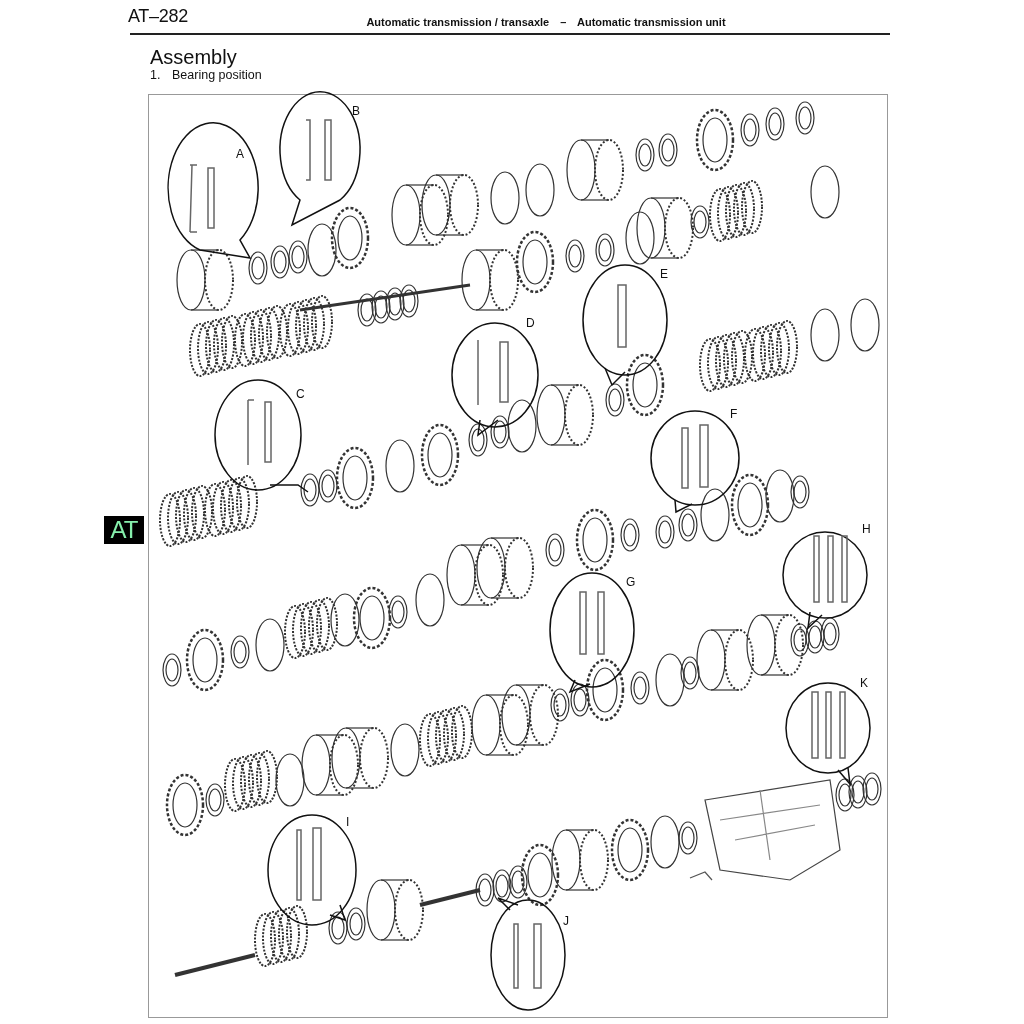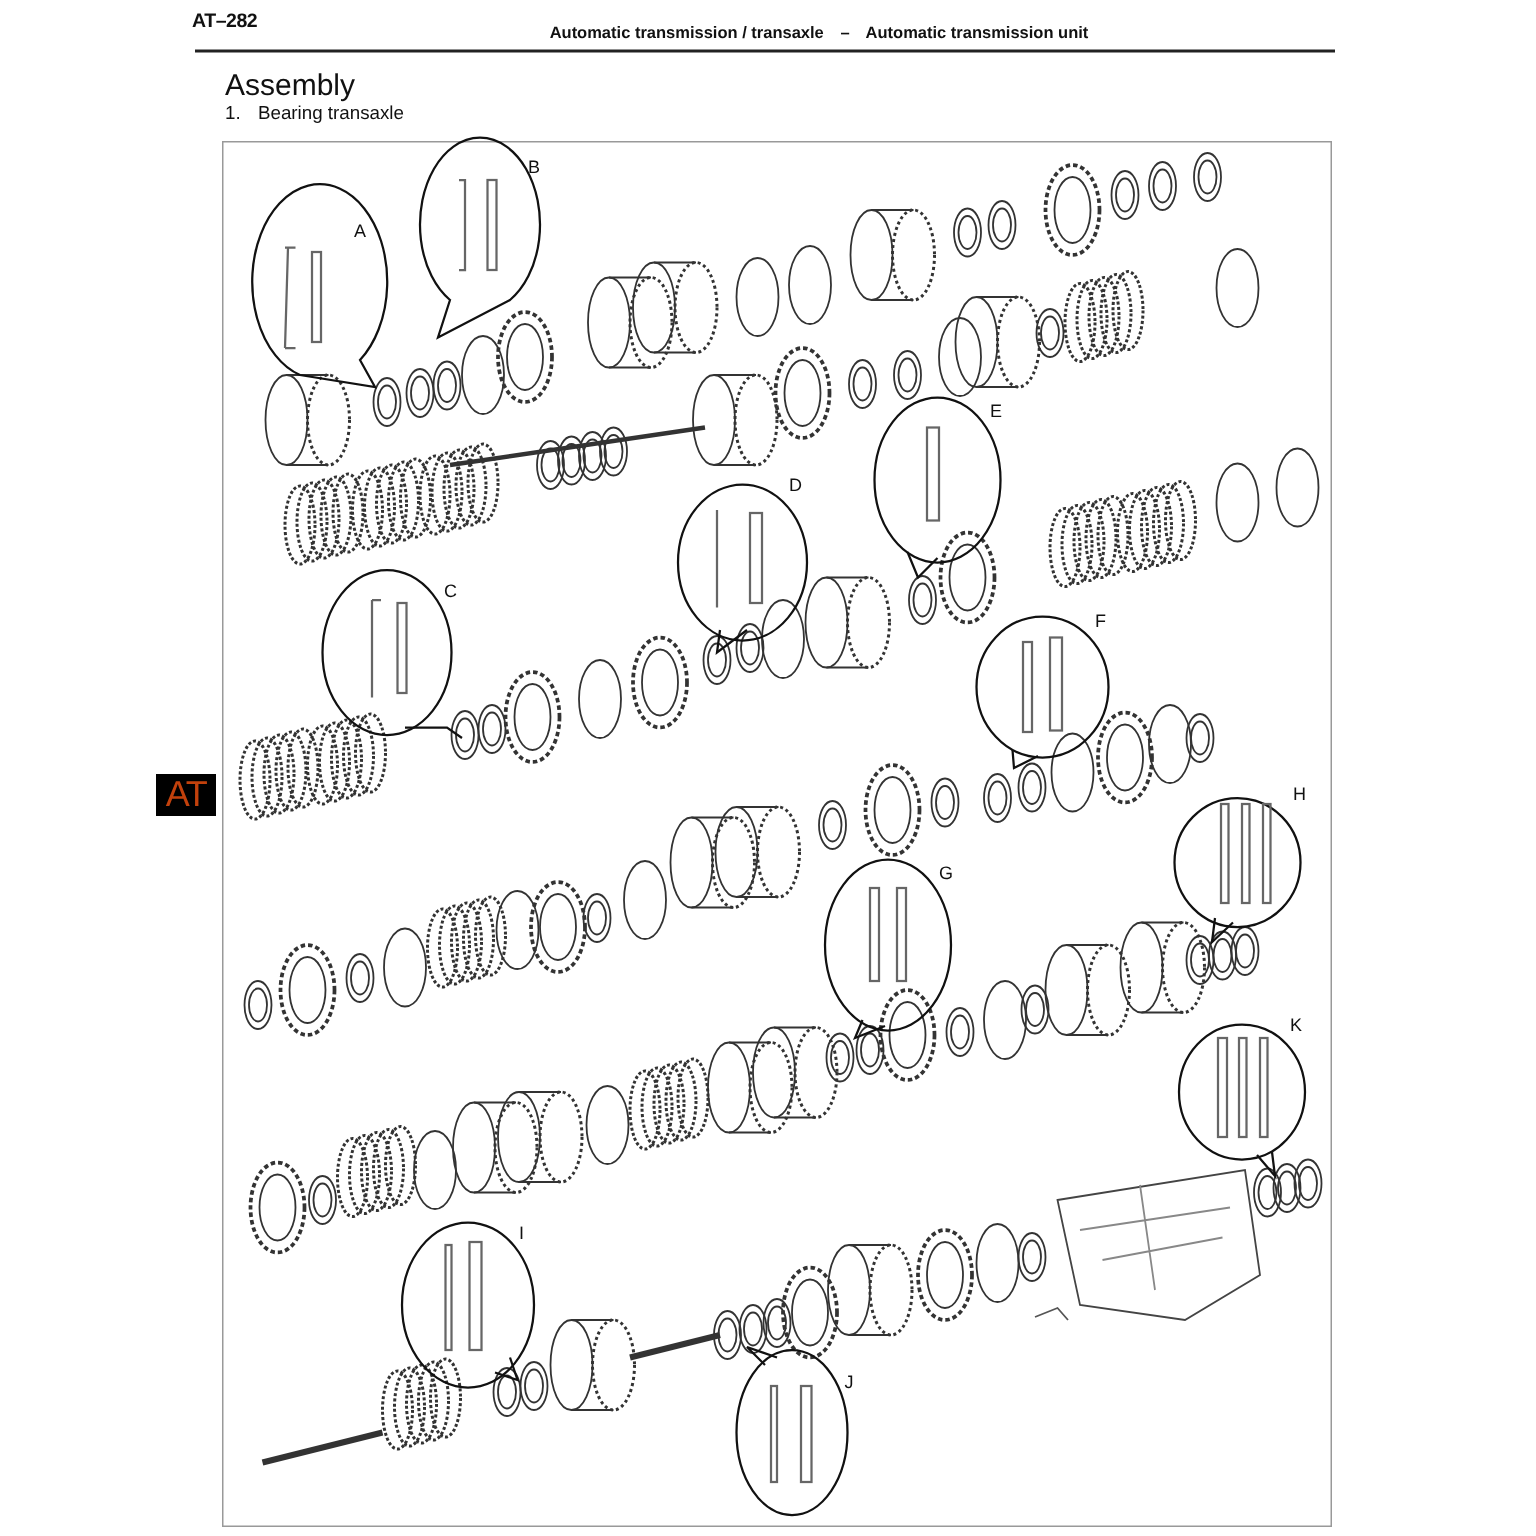--- a/index.html
+++ b/index.html
@@ -1,42 +1,42 @@
 <!DOCTYPE html>
 <html><head>
 <meta charset="utf-8">
 <style>
   html,body{margin:0;padding:0;background:#fff;}
   body{width:1024px;height:1024px;position:relative;overflow:hidden;font-family:"Liberation Sans",sans-serif;color:#111;}
-  .page-code{position:absolute;left:128px;top:6px;font-size:13px;font-weight:bold;letter-spacing:-0.3px;}
+  .page-code{position:absolute;left:128px;top:6px;font-size:18px;font-weight:normal;letter-spacing:-0.3px;}
   .running-head{position:absolute;left:0;width:1024px;text-align:center;top:16px;font-size:11px;font-weight:bold;padding-left:68px;box-sizing:border-box;}
   .running-head .sep{margin:0 8px;}
   .rule-top{position:absolute;left:130px;top:33px;width:760px;height:2px;background:#222;}
   .section-title{position:absolute;left:150px;top:46px;font-size:20px;}
   .step{position:absolute;left:150px;top:68px;font-size:12.5px;}
   .step .num{display:inline-block;width:22px;}
-  .side-tab{position:absolute;left:104px;top:516px;width:40px;height:28px;background:#000;color:#c2410c;font-size:24px;line-height:28px;text-align:center;letter-spacing:-1px;}
+  .side-tab{position:absolute;left:104px;top:516px;width:40px;height:28px;background:#000;color:#86efac;font-size:24px;line-height:28px;text-align:center;letter-spacing:-1px;}
   .frame{position:absolute;left:148px;top:94px;width:740px;height:924px;border:1.5px solid #999;box-sizing:border-box;}
   svg.diagram{position:absolute;left:0;top:0;}
   .callout-label{font-family:"Liberation Sans",sans-serif;font-size:12px;fill:#111;}
 </style>
 </head>
 <body>
 
 <div class="page-code">AT–282</div>
 <div class="running-head">
   <span>Automatic transmission / transaxle</span>
   <span class="sep">–</span>
   <span>Automatic transmission unit</span>
 </div>
 <div class="rule-top"></div>
 
 <div class="section-title">Assembly</div>
 <div class="step">
-  <span class="num">1.</span><span>Bearing transaxle</span>
+  <span class="num">1.</span><span>Bearing position</span>
 </div>
 
 <div class="side-tab">AT</div>
 
 <div class="frame"></div>
 
 <svg class="diagram" width="1024" height="1024" viewBox="0 0 1024 1024" fill="none" stroke="#333" stroke-width="1.2">
   <defs>
     <g id="ring">
         <ellipse cx="0" cy="0" rx="9" ry="16"></ellipse>

